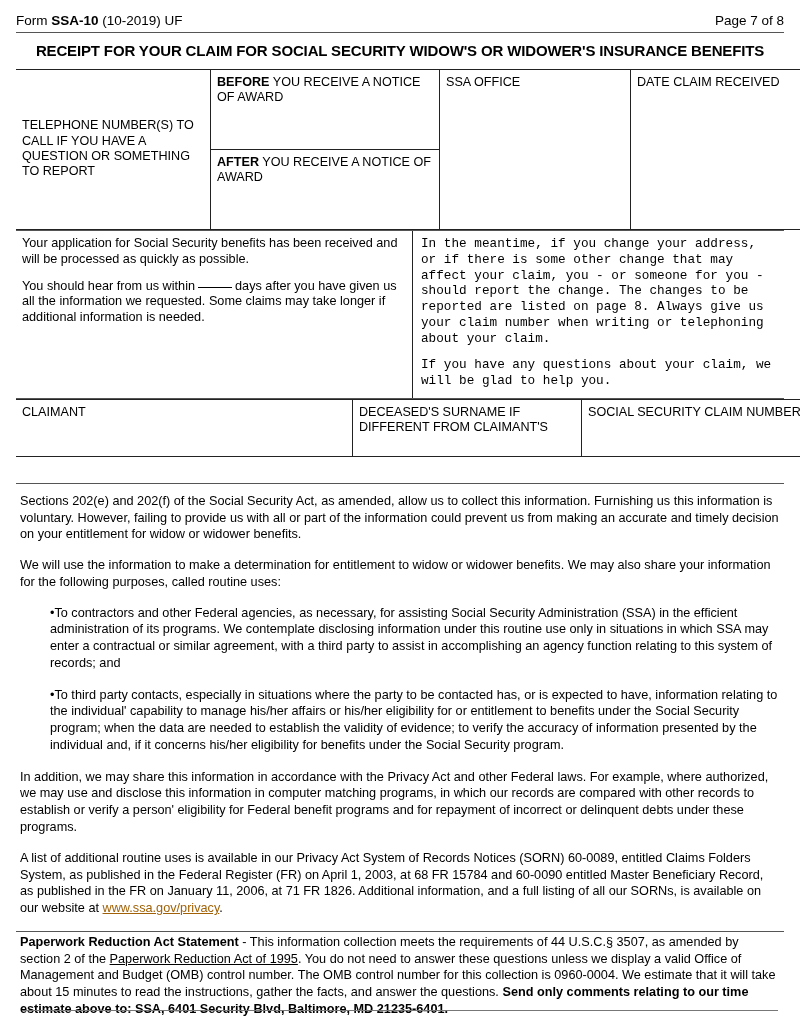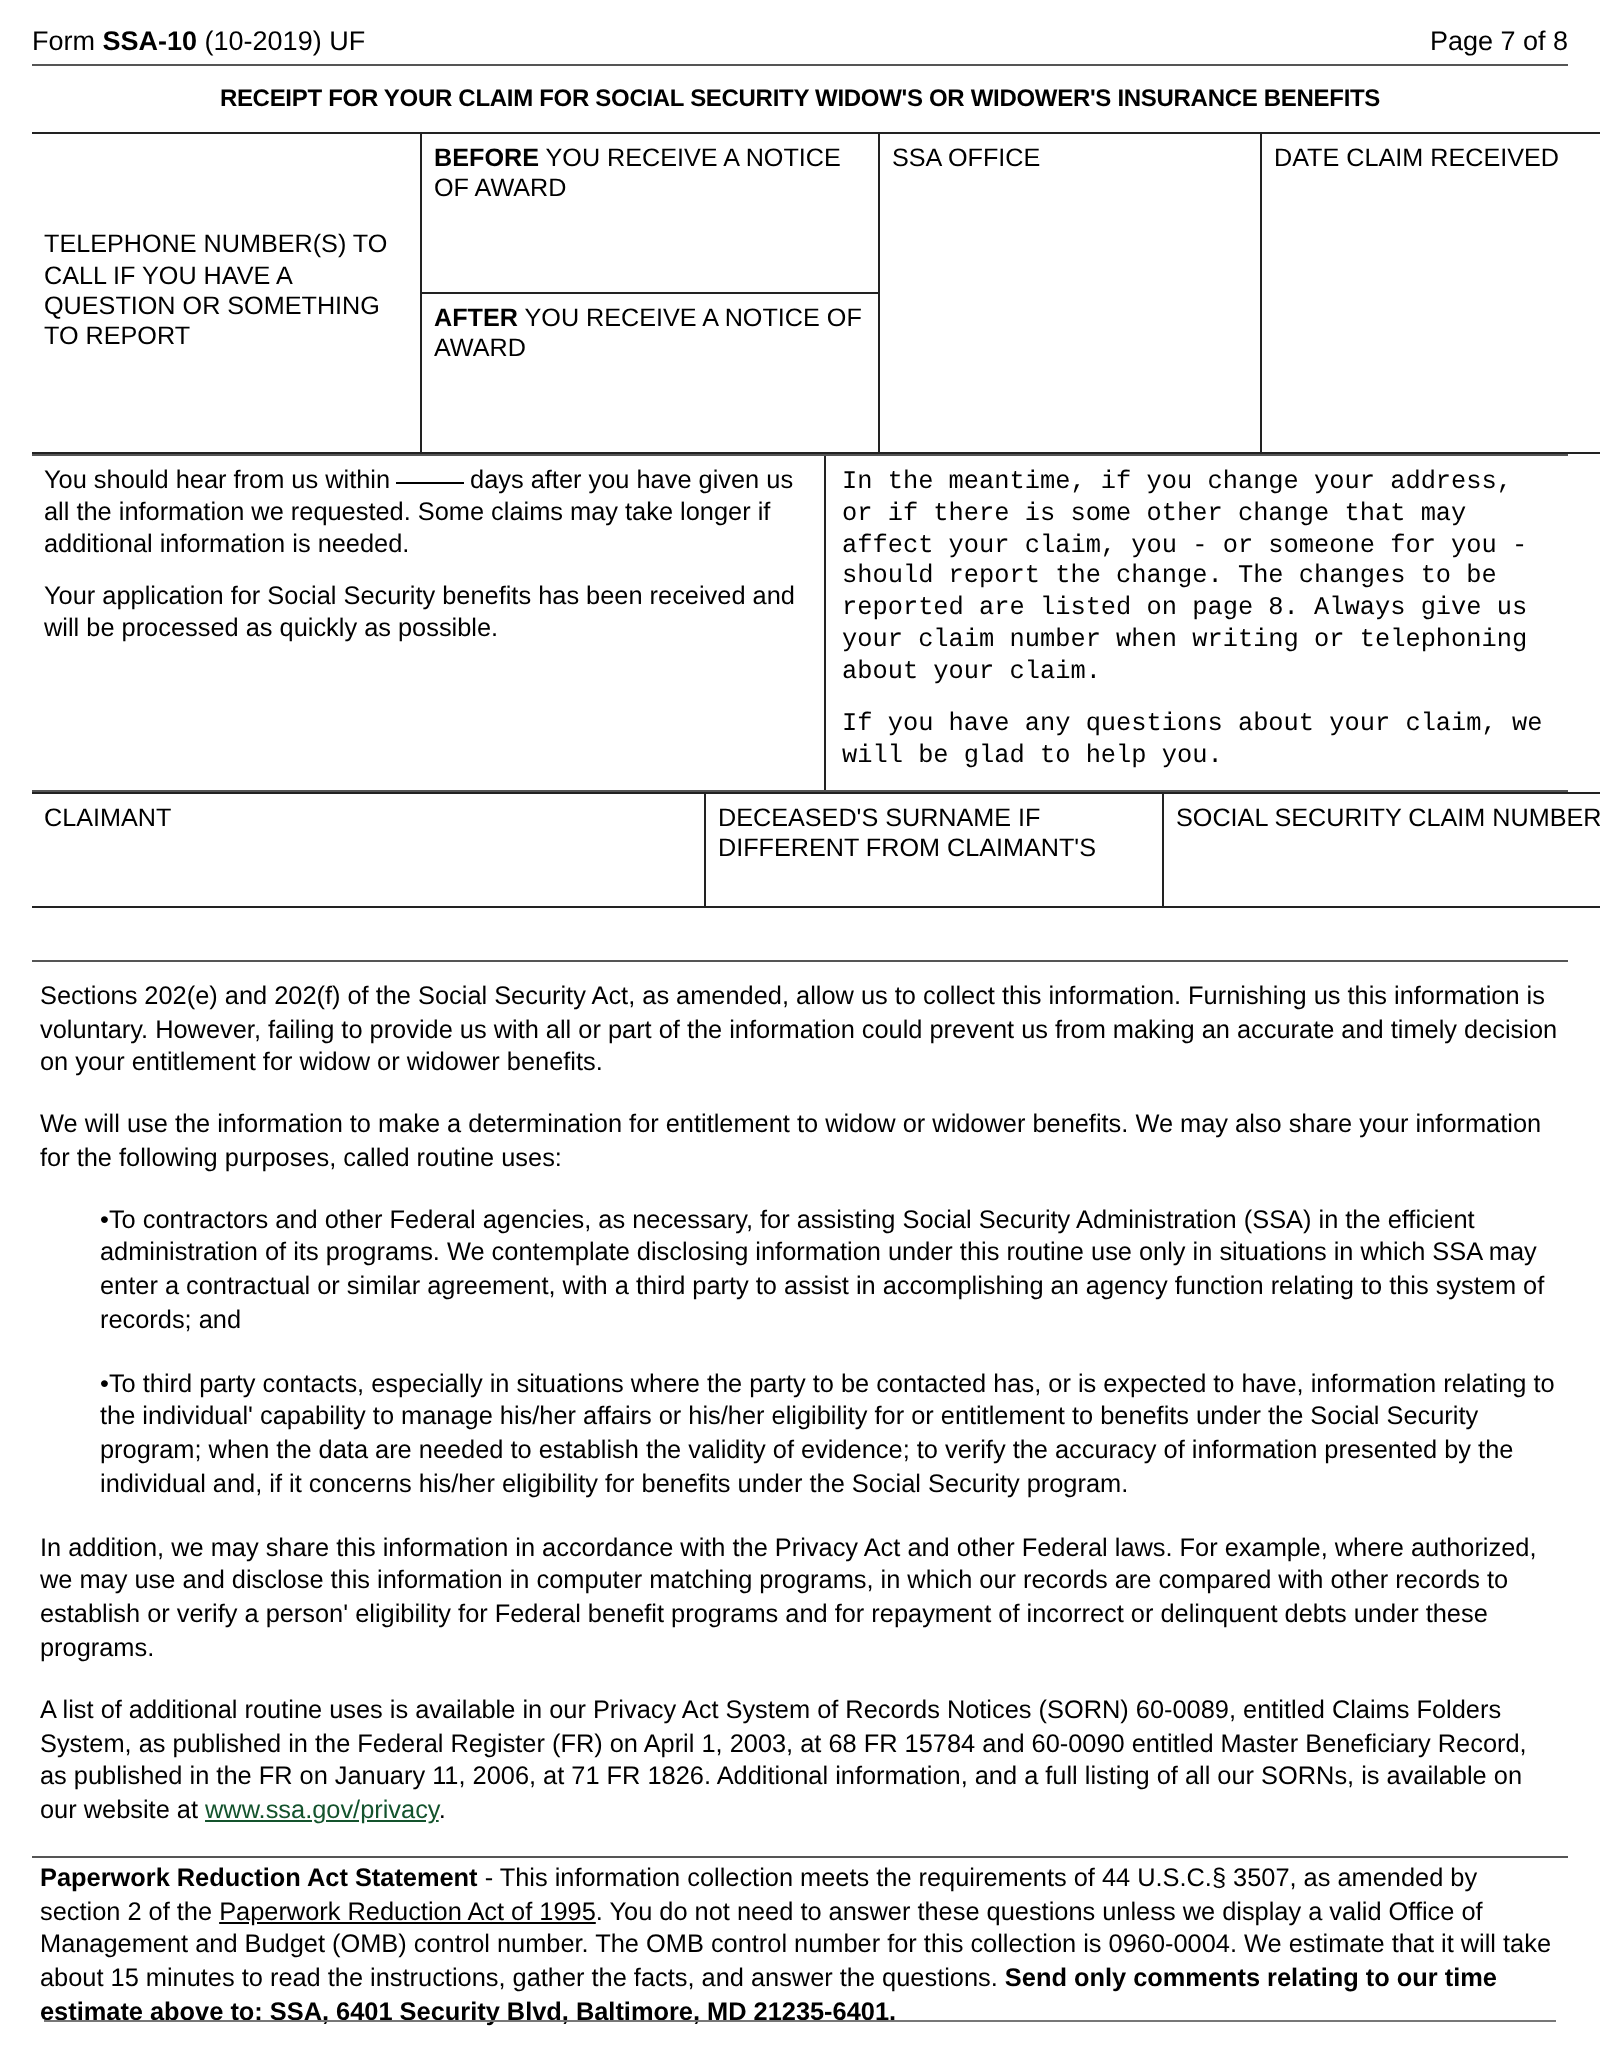--- a/index.html
+++ b/index.html
@@ -34,21 +34,21 @@
   }
   .form-header .left b { font-weight: bold; }
   .rule {
     border: 0;
     border-top: 1.4px solid #555;
     margin: 0;
   }
   .doc-title {
     text-align: center;
     font-weight: bold;
-    font-size: 12px;
+    font-size: 15px;
     letter-spacing: -0.15px;
     margin: 9px 0 10px 0;
   }
 
   
   .tbl {
     border-collapse: collapse;
     width: 768px;
     table-layout: fixed;
     border-top: 1.4px solid #555;
@@ -128,21 +128,21 @@
     margin: 0 0 14px 0;
     padding: 0 4px 0 4px;
   }
   .body-text.first { padding-top: 9px; }
   .bullet {
     padding-left: 34px;
     padding-right: 4px;
     margin-bottom: 15px;
   }
   a.link {
-    color: #14532d;
+    color: #a16207;
     text-decoration: underline;
   }
   .ul-text { text-decoration: underline; }
   .pra {
     font-size: 12.7px;
     line-height: 1.32;
     padding: 0 4px;
     margin-top: 2px;
   }
   .pra b { font-weight: bold; }
@@ -176,22 +176,22 @@
       <td rowspan="2" class="noright" style="width:192px;">DATE CLAIM RECEIVED</td>
     </tr>
     <tr>
       <td style="height:72px;" class="cell-h"><b>AFTER</b><span> YOU RECEIVE A NOTICE OF AWARD</span></td>
     </tr>
   </tbody>
     </table>
 
   <div class="notes">
     <div class="col left">
+      <p>Your application for Social Security benefits has been received and will be processed as quickly as possible.</p>
       <p><span>You should hear from us within</span><span class="blank-line"></span><span>days after you have given us all the information we requested. Some claims may take longer if additional information is needed.</span></p>
-      <p>Your application for Social Security benefits has been received and will be processed as quickly as possible.</p>
     </div>
     <div class="col right">
       <p>In the meantime, if you change your address, or if there is some other change that may affect your claim, you - or someone for you - should report the change. The changes to be reported are listed on page 8. Always give us your claim number when writing or telephoning about your claim.</p>
       <p>If you have any questions about your claim, we will be glad to help you.</p>
     </div>
   </div>
 
   <table class="tbl2">
     <tbody>
         <tr>

